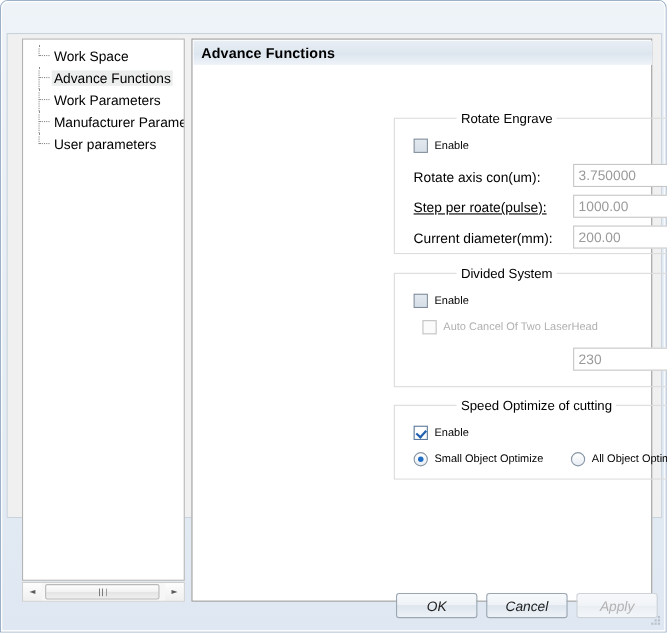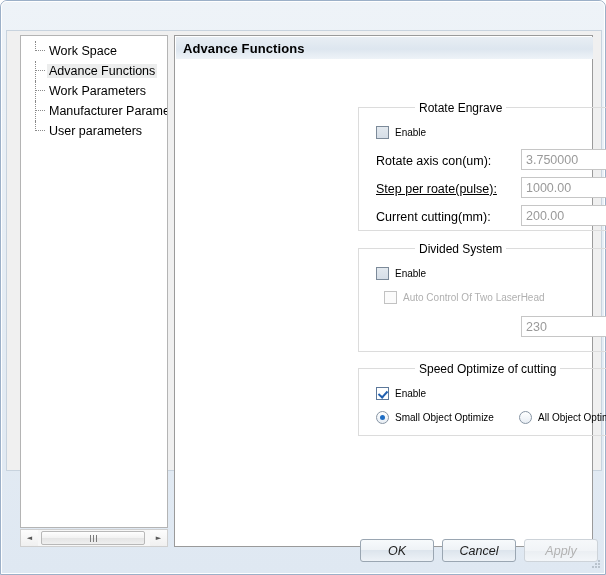--- a/index.html
+++ b/index.html
@@ -446,35 +446,35 @@
             <span class="cb-box"></span>
             <span class="cb-label">Enable</span>
           </div>
 
           <span class="field-label" style="left:17px; top:46px;">Rotate axis con(um):</span>
           <div class="textbox" style="left:162px; top:41px; width:100px;">3.750000</div>
 
           <span class="field-label" style="left:17px; top:74px;text-decoration:underline;">Step per roate(pulse):</span>
           <div class="textbox" style="left:162px; top:69px; width:100px;">1000.00</div>
 
-          <span class="field-label" style="left:17px; top:102px;">Current cutting(mm):</span>
+          <span class="field-label" style="left:17px; top:102px;">Current diameter(mm):</span>
           <div class="textbox" style="left:162px; top:97px; width:100px;">200.00</div>
         </div>
 
         <div class="groupbox" id="group-divided">
           <span class="group-title">Divided System</span>
 
           <div class="row" style="left:17px; top:18px;">
             <span class="cb-box"></span>
             <span class="cb-label">Enable</span>
           </div>
 
           <div class="row" style="left:25px; top:42px;">
             <span class="cb-box disabled"></span>
-            <span class="cb-label disabled">Auto Control Of Two LaserHead</span>
+            <span class="cb-label disabled">Auto Cancel Of Two LaserHead</span>
           </div>
 
           <div class="textbox" style="left:162px; top:67px; width:100px;">230</div>
         </div>
 
         <div class="groupbox" id="group-speed">
           <span class="group-title">Speed Optimize of cutting</span>
 
           <div class="row" style="left:17px; top:18px;">
             <span class="cb-box checked"></span>

